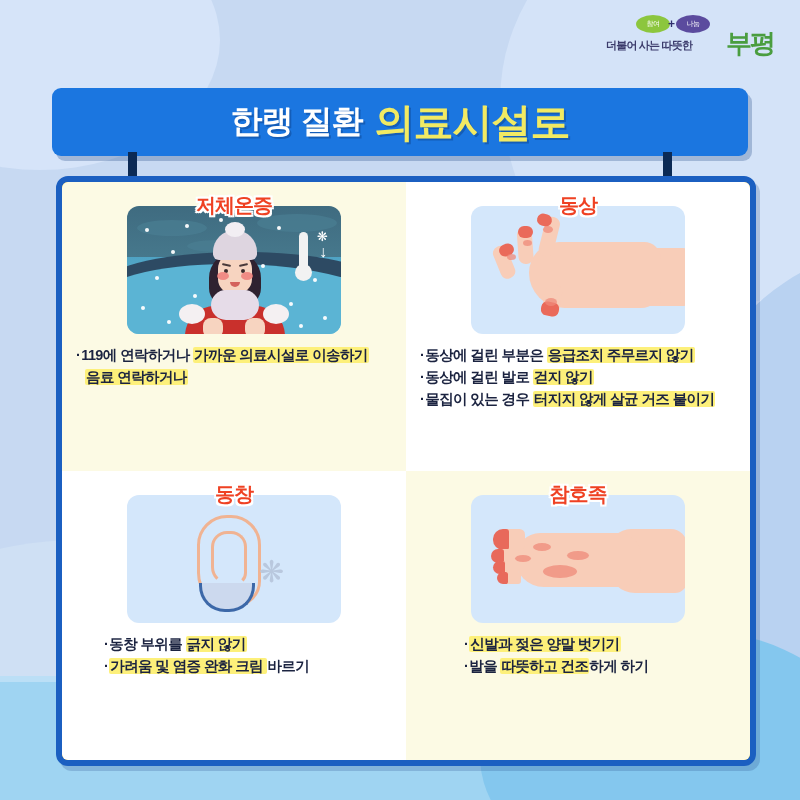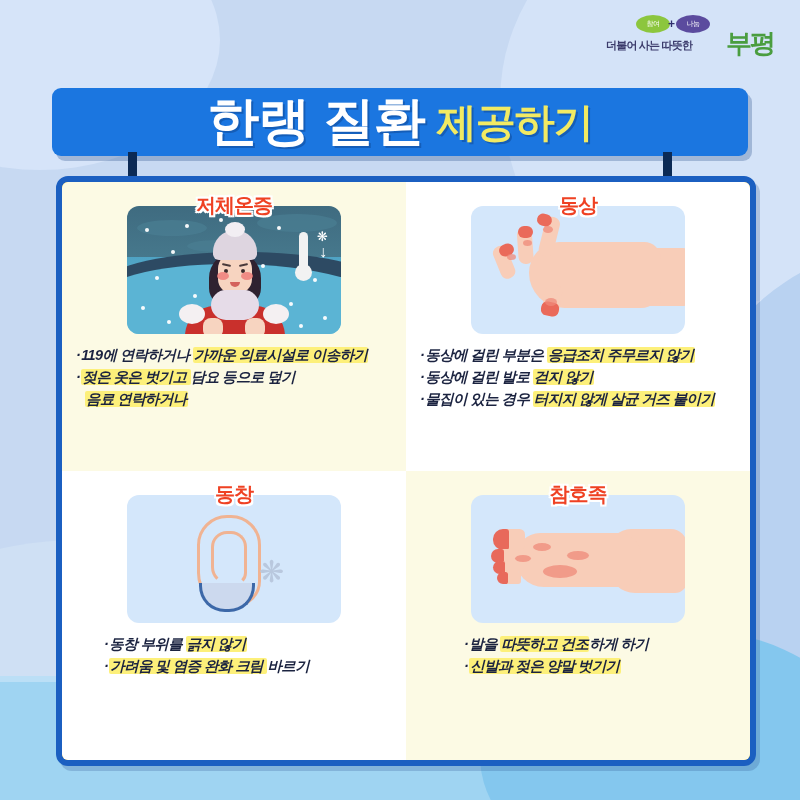--- a/index.html
+++ b/index.html
@@ -161,21 +161,21 @@
     height: 68px;
     background: #1b76e0;
     border-radius: 9px;
     box-shadow: 4px 5px 0 rgba(30, 70, 130, 0.28);
     display: flex;
     align-items: center;
     justify-content: center;
     gap: 12px;
   }
   .title-main {
-    font-size: 52px;
+    font-size: 32px;
     font-weight: bold;
     color: #ffffff;
     letter-spacing: -1px;
     text-shadow: 2px 2px 0 rgba(10, 50, 110, 0.35);
   }
   .title-accent {
     font-size: 40px;
     font-weight: bold;
     color: #f2ea63;
     letter-spacing: -1px;
@@ -543,21 +543,20 @@
   }
   .bullets.indent-mid  { padding-left: 34px; }
   .bullets.indent-wide { padding-left: 50px; }
   .bullet-line {
     font-size: 14.5px;
     line-height: 22px;
     color: #1b2340;
     letter-spacing: -0.6px;
     font-weight: bold;
     white-space: nowrap;
-    font-style: italic;
   }
   .bullet-line .dot {
     color: #1b2340;
     margin-right: 1px;
   }
   .hl {
     background: #fdf07a;
     padding: 0 1px;
     border-radius: 2px;
   }
@@ -584,21 +583,21 @@
       <div class="brand-bubble bubble-green">참여</div>
       <div class="brand-plus">+</div>
       <div class="brand-bubble bubble-purple">나눔</div>
     </div>
     <div class="brand-slogan">더불어 사는 따뜻한</div>
     <div class="brand-name">부평</div>
   </div>
 
   <div class="title-bar">
     <span class="title-main">한랭 질환</span>
-    <span class="title-accent">제공하기</span>
+    <span class="title-accent">의료시설로</span>
   </div>
 
   <div class="connector connector-left"></div>
   <div class="connector connector-right"></div>
 
   <div class="board">
 
     <div class="panel panel-cream">
       <div class="panel-heading">저체온증</div>
       <div class="illus scene-snow">
@@ -640,23 +639,20 @@
           <div class="hand hand-r"></div>
         <div class="thermo-stem"></div>
         <div class="thermo-bulb"></div>
         <div class="thermo-flake">❋</div>
         <div class="thermo-arrow">↓</div>
       </div>
       <div class="bullets">
         <div class="bullet-line">
           <span class="dot">·</span><span>119에 연락하거나 </span><span class="hl">가까운 의료시설로 이송하기</span>
         </div>
-        <div class="bullet-line">
-          <span class="dot">·</span><span class="hl">젖은 옷은 벗기고 </span><span>담요 등으로 덮기</span>
-        </div>
         <div class="bullet-line cont">
           <span class="hl">음료 연락하거나</span>
         </div>
       </div>
     </div>
 
     <div class="panel panel-white">
       <div class="panel-heading">동상</div>
       <div class="illus scene-lightblue">
         <div class="skin hand-wrist"></div>
@@ -718,22 +714,22 @@
         <div class="toe-tip" style="left:22px; top:66px; width:12px; height:13px; border-radius:8px 3px 3px 8px;"></div>
         <div class="toe" style="left:28px; top:77px; width:22px; height:12px; border-radius:8px 4px 4px 8px;"></div>
         <div class="toe-tip" style="left:26px; top:77px; width:11px; height:12px; border-radius:7px 3px 3px 7px;"></div>
         <div class="lesion" style="left:72px; top:70px; width:34px; height:13px;"></div>
         <div class="lesion" style="left:62px; top:48px; width:18px; height:8px;"></div>
         <div class="lesion" style="left:96px; top:56px; width:22px; height:9px;"></div>
         <div class="lesion" style="left:44px; top:60px; width:16px; height:7px;"></div>
       </div>
       <div class="bullets indent-wide">
         <div class="bullet-line">
+          <span class="dot">·</span><span class="hl">신발과 젖은 양말 벗기기</span>
+        </div>
+        <div class="bullet-line">
           <span class="dot">·</span><span>발을 </span><span class="hl">따뜻하고 건조</span><span>하게 하기</span>
-        </div>
-        <div class="bullet-line">
-          <span class="dot">·</span><span class="hl">신발과 젖은 양말 벗기기</span>
         </div>
       </div>
     </div>
 
   </div>
 </div>
 
 </body></html>

